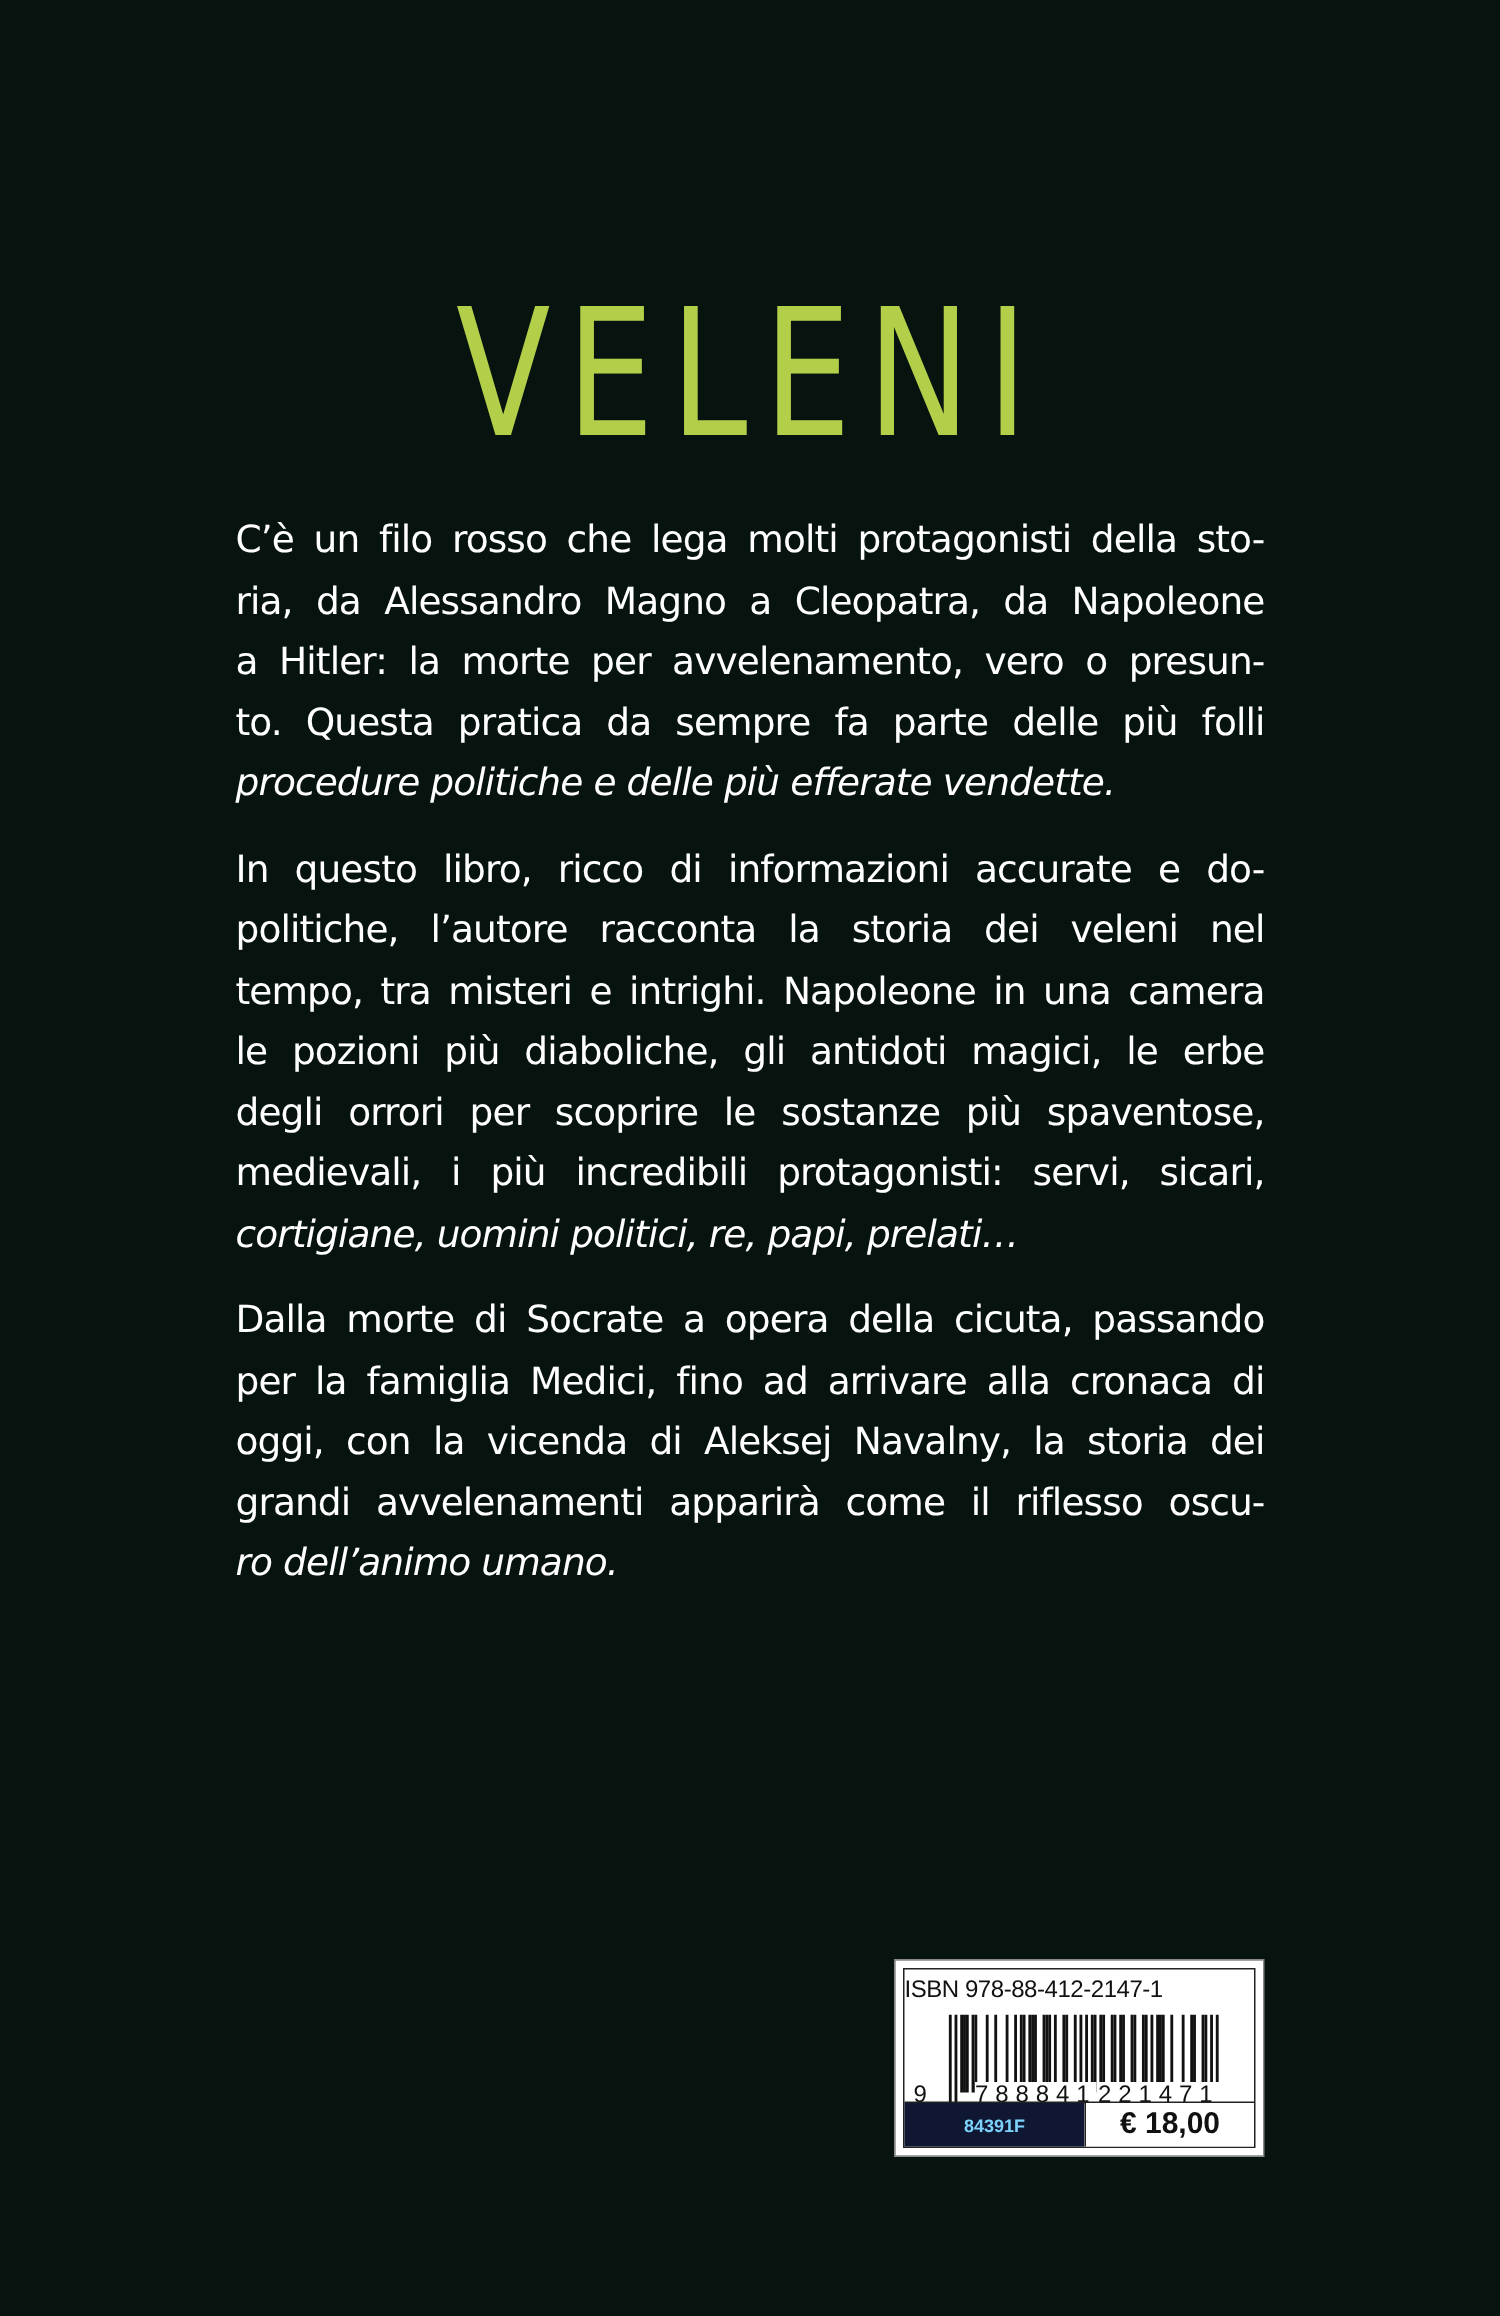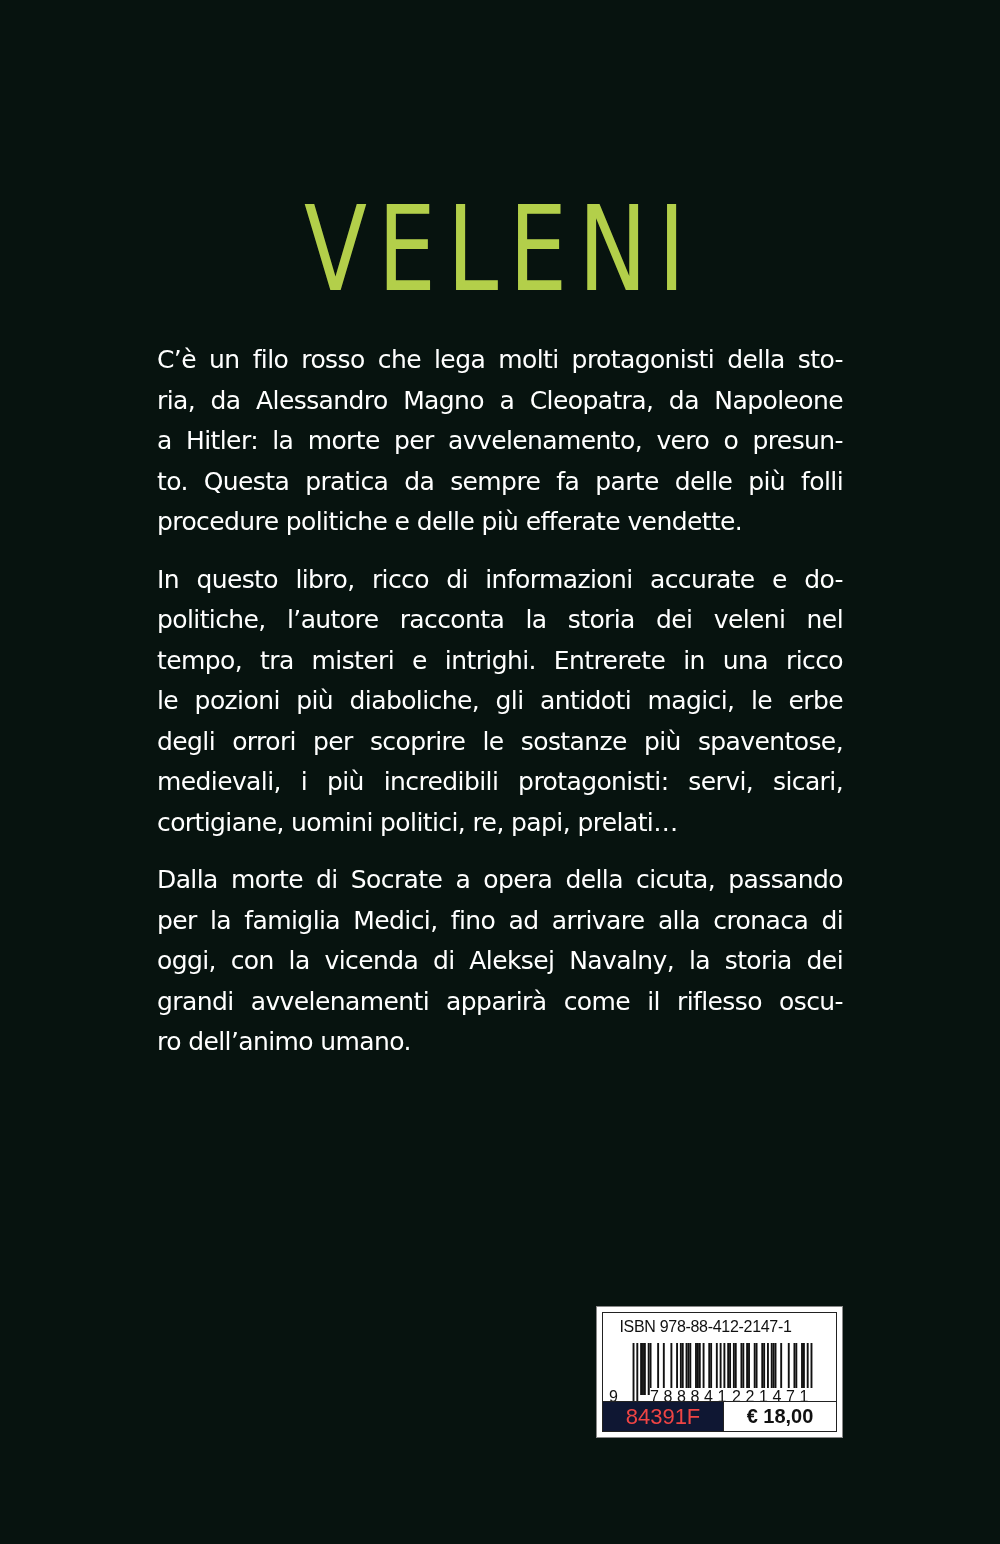--- a/index.html
+++ b/index.html
@@ -29,57 +29,57 @@
       line-height: 40.5px;
       letter-spacing: -0.6px;
     }
     .para {
       margin: 0 0 17px 0;
       text-align: justify;
       text-align-last: left;
       hyphens: manual;
     }
     .para .ln { display: block; text-align: justify; text-align-last: justify; white-space: nowrap; }
-    .para .ln.last { text-align-last: left; }
+    .para .ln.last { text-align-last: left; font-style: italic; }
     .isbn-box {
       position: absolute; left: 597px; top: 1307px;
       width: 245px; height: 130px;
       background: #ffffff;
       border: 2px solid #ffffff;
       outline: 1px solid #888;
       box-sizing: border-box;
     }
     .isbn-inner {
       position: absolute; left: 3px; top: 3px; right: 3px; bottom: 3px;
       border: 1.5px solid #222;
     }
     .isbn-text {
       position: absolute; left: 0; top: 5px; width: 100%;
-      text-align: center; padding-right: 28px; box-sizing: border-box;
+      text-align: left; padding-right: 28px; box-sizing: border-box;
       font-family: "Liberation Sans", sans-serif;
       font-size: 16px; color: #111; letter-spacing: -0.3px;
     }
     .barcode {
       position: absolute; left: 22px; top: 30px; height: 60px; width: 195px;
     }
     .digits {
       position: absolute; top: 75px; height: 20px;
       font-family: "Liberation Sans", sans-serif;
       font-size: 16px; color: #111;
       background: #fff;
     }
     .bottom-row {
       position: absolute; left: 0; right: 0; bottom: 0; height: 29px;
       border-top: 1.5px solid #222;
       display: flex;
     }
     .code-cell {
-      width: 120px; background: #0f1733; color: #ef4444;
+      width: 120px; background: #0f1733; color: #7dd3fc;
       font-family: "Liberation Sans", sans-serif;
-      font-weight: normal; font-size: 22px;
+      font-weight: bold; font-size: 12px;
       display: flex; align-items: center; justify-content: center;
     }
     .price-cell {
       flex: 1; background: #fff; color: #111;
       font-family: Liberation Sans, sans-serif;
       font-weight: bold; font-size: 20px;
       display: flex; align-items: center; justify-content: center;
       border-left: 1.5px solid #222;
     }
   </style>
@@ -92,21 +92,21 @@
   <p class="para">
     <span class="ln">C’è un filo rosso che lega molti protagonisti della sto-</span>
     <span class="ln">ria, da Alessandro Magno a Cleopatra, da Napoleone</span>
     <span class="ln">a Hitler: la morte per avvelenamento, vero o presun-</span>
     <span class="ln">to. Questa pratica da sempre fa parte delle più folli</span>
     <span class="ln last">procedure politiche e delle più efferate vendette.</span>
   </p>
   <p class="para">
     <span class="ln">In questo libro, ricco di informazioni accurate e do-</span>
     <span class="ln">politiche, l’autore racconta la storia dei veleni nel</span>
-    <span class="ln">tempo, tra misteri e intrighi. Entrerete in una ricco</span>
+    <span class="ln">tempo, tra misteri e intrighi. Napoleone in una camera</span>
     <span class="ln">le pozioni più diaboliche, gli antidoti magici, le erbe</span>
     <span class="ln">degli orrori per scoprire le sostanze più spaventose,</span>
     <span class="ln">medievali, i più incredibili protagonisti: servi, sicari,</span>
     <span class="ln last">cortigiane, uomini politici, re, papi, prelati…</span>
   </p>
   <p class="para">
     <span class="ln">Dalla morte di Socrate a opera della cicuta, passando</span>
     <span class="ln">per la famiglia Medici, fino ad arrivare alla cronaca di</span>
     <span class="ln">oggi, con la vicenda di Aleksej Navalny, la storia dei</span>
     <span class="ln">grandi avvelenamenti apparirà come il riflesso oscu-</span>

